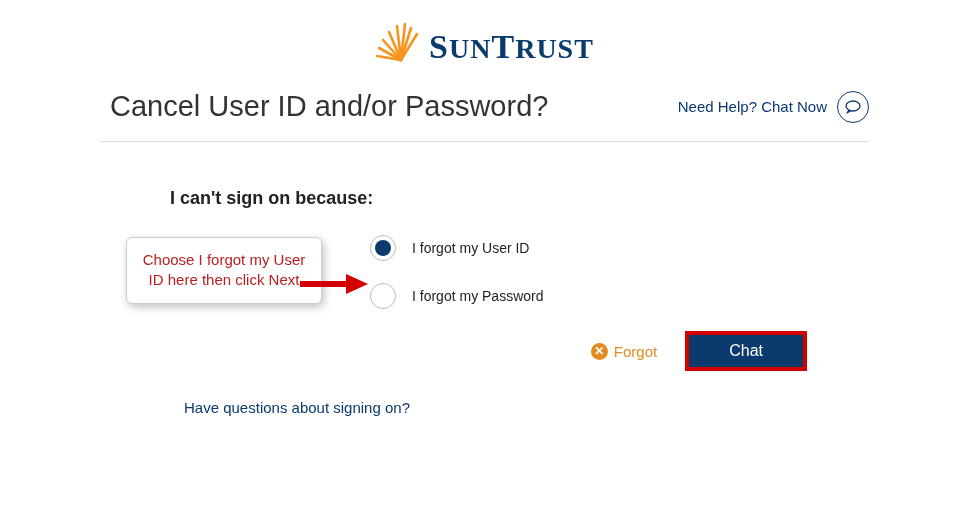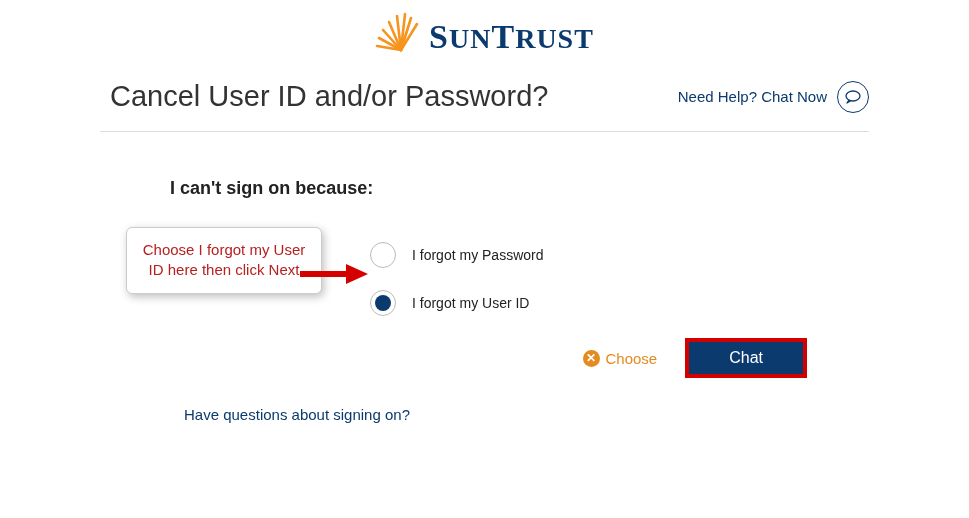--- a/index.html
+++ b/index.html
@@ -6,21 +6,21 @@
     body {
       font-family: Arial, Helvetica, sans-serif;
       background: #fff;
       width: 969px;
       height: 518px;
       position: relative;
       overflow: hidden;
     }
     .logo-area {
       text-align: center;
-      padding-top: 12px;
+      padding-top: 22px;
       padding-bottom: 4px;
     }
     .logo {
       display: inline-flex;
       align-items: flex-end;
       gap: 6px;
     }
     .logo-text {
       font-family: Georgia, 'Times New Roman', serif;
       font-variant: small-caps;
@@ -68,21 +68,21 @@
       margin: 0 100px;
     }
     .form-section {
       padding: 46px 100px 0 170px;
       position: relative;
     }
     .reason-label {
       font-size: 18px;
       font-weight: 600;
       color: #222;
-      margin-bottom: 43px;
+      margin-bottom: 26px;
     }
     .radio-group {
       margin-left: 200px;
     }
     .radio-row {
       display: flex;
       align-items: center;
       gap: 16px;
       margin-bottom: 22px;
     }
@@ -210,42 +210,42 @@
   </div>
 </div>
 
 <hr class="divider">
 
 <div class="form-section">
   <div class="reason-label">I can't sign on because:</div>
 
   <div class="radio-group">
     <div class="radio-row">
-      <span class="radio-outer"></span>
-      <span class="radio-label">I forgot my Password</span>
-    </div>
-    <div class="radio-row">
       <span class="radio-outer">
           <span class="radio-inner"></span>
         </span>
       <span class="radio-label">I forgot my User ID</span>
     </div>
+    <div class="radio-row">
+      <span class="radio-outer"></span>
+      <span class="radio-label">I forgot my Password</span>
+    </div>
   </div>
 
   <div class="callout">Choose I forgot my User ID here then click Next</div>
 
   <div class="arrow">
     <svg width="70" height="24" viewBox="0 0 70 24">
       <line x1="2" y1="12" x2="50" y2="12" stroke="#d40000" stroke-width="6"></line>
       <polygon points="48,2 70,12 48,22" fill="#d40000"></polygon>
     </svg>
   </div>
 
   <div class="button-row">
     <div class="cancel">
       <span class="cancel-icon">✕</span>
-      <span>Choose</span>
+      <span>Forgot</span>
     </div>
     <button class="next-btn">Chat</button>
   </div>
 
   <div class="questions-link">Have questions about signing on?</div>
 </div>
 
 </body></html>

